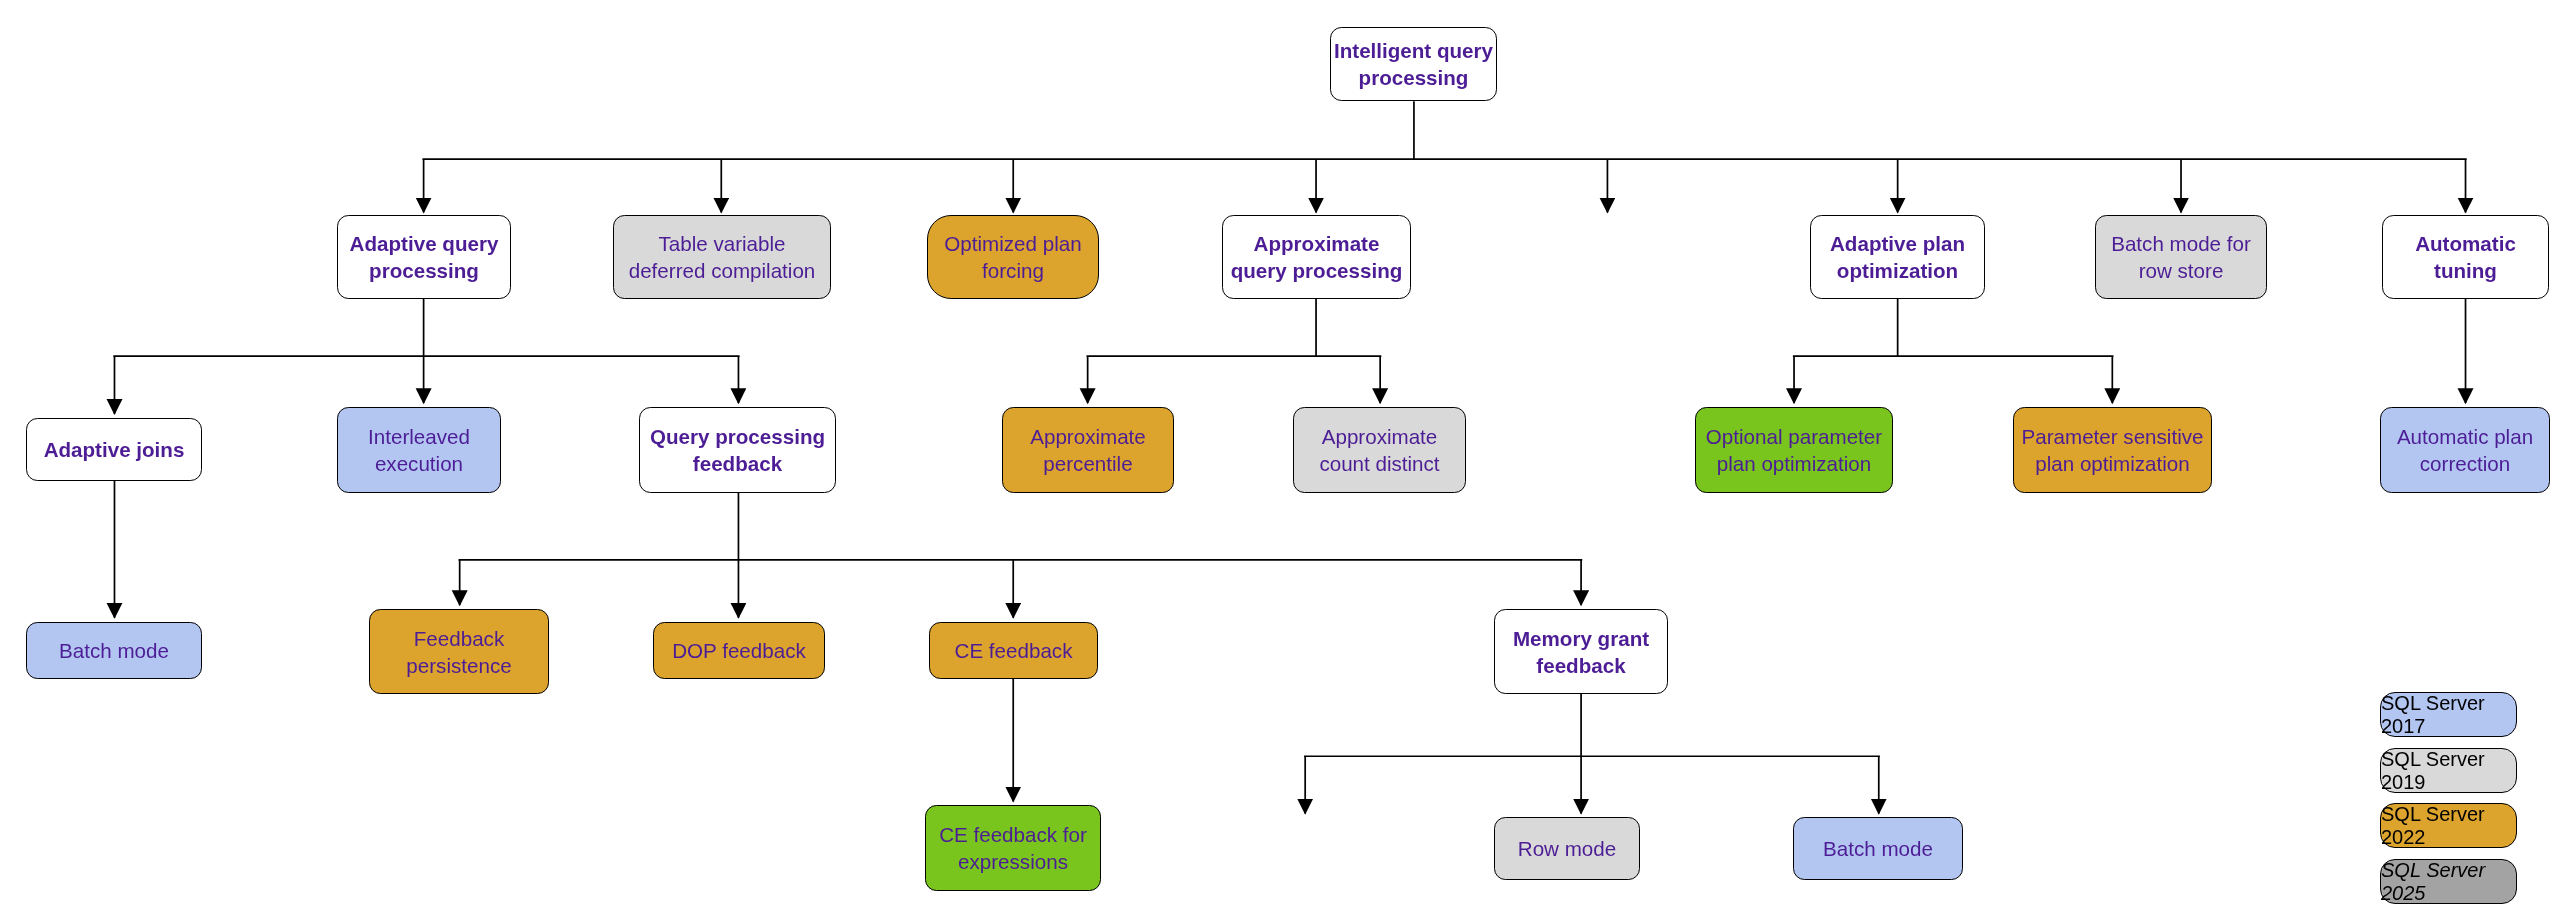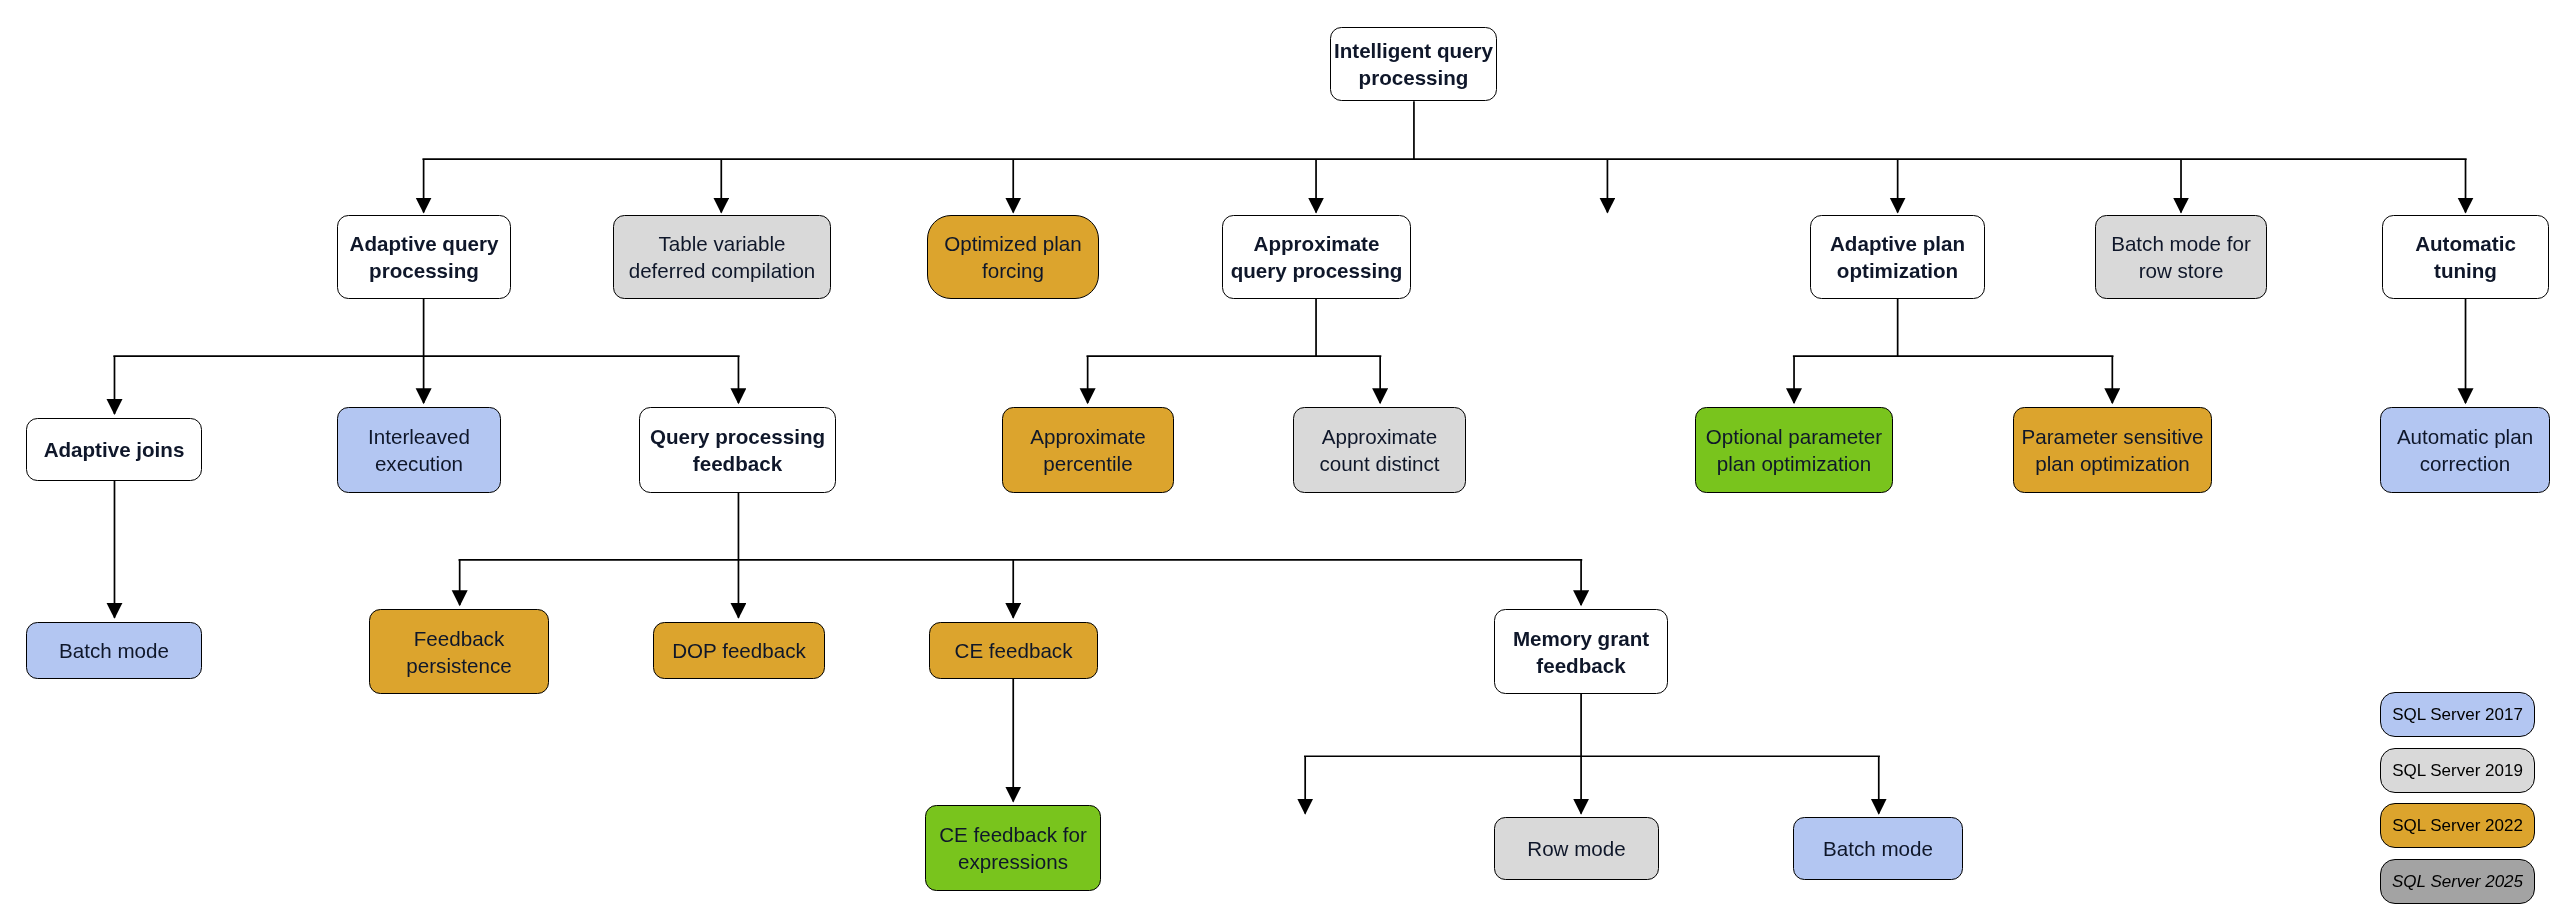--- a/index.html
+++ b/index.html
@@ -4,27 +4,27 @@
 <style>
   html,body{margin:0;padding:0;background:#ffffff;}
   body{width:2576px;height:916px;font-family:"Liberation Sans",sans-serif;}
   .canvas{position:relative;width:2576px;height:916px;overflow:hidden;background:#ffffff;}
   svg.edges{position:absolute;left:0;top:0;width:2576px;height:916px;}
   .node{
     position:absolute;box-sizing:border-box;
     display:flex;align-items:center;justify-content:center;
     text-align:center;white-space:pre-line;
     border:1.7px solid #000;border-radius:11.4px;
-    font-size:20.6px;line-height:27px;color:#0f172a;background:#ffffff;
+    font-size:20.6px;line-height:27px;color:#4c1d95;background:#ffffff;
   }
   .cat{font-weight:bold;}
   .legend-item{
-    position:absolute;box-sizing:border-box;left:2380px;width:155px;height:45px;
+    position:absolute;box-sizing:border-box;left:2380px;width:137px;height:45px;
     display:flex;align-items:center;justify-content:center;
-    border:1.7px solid #000;border-radius:15px;font-size:17px;color:#000;
+    border:1.7px solid #000;border-radius:15px;font-size:20px;color:#000;
   }
 </style>
 </head>
 <body>
 
 <div class="canvas">
 
   <svg class="edges" viewBox="0 0 4500 1600" xmlns="http://www.w3.org/2000/svg">
     <defs>
       <marker id="arw" markerUnits="userSpaceOnUse" markerWidth="40" markerHeight="40" refX="26" refY="14" orient="auto">
@@ -114,21 +114,21 @@
   <div class="node" style="left: 26px; top: 622px; width: 176px; height: 57px; background: rgb(179, 198, 242);">Batch mode</div>
   <div class="node" style="left: 369px; top: 609px; width: 180px; height: 85px; background: rgb(220, 164, 45);">Feedback
 persistence</div>
   <div class="node" style="left: 653px; top: 622px; width: 172px; height: 57px; background: rgb(220, 164, 45);">DOP feedback</div>
   <div class="node" style="left: 929px; top: 622px; width: 169px; height: 57px; background: rgb(220, 164, 45);">CE feedback</div>
   <div class="node cat" style="left: 1494px; top: 609px; width: 174px; height: 85px; background: rgb(255, 255, 255);">Memory grant
 feedback</div>
 
   <div class="node" style="left: 925px; top: 805px; width: 176px; height: 86px; background: rgb(121, 196, 29);">CE feedback for
 expressions</div>
-  <div class="node" style="left: 1494px; top: 817px; width: 165px; height: 63px; background: rgb(217, 217, 217);">Row mode</div>
+  <div class="node" style="left: 1494px; top: 817px; width: 146px; height: 63px; background: rgb(217, 217, 217);">Row mode</div>
   <div class="node" style="left: 1793px; top: 817px; width: 170px; height: 63px; background: rgb(179, 198, 242);">Batch mode</div>
 
   <div class="legend-item" style="top: 692px; background: rgb(179, 198, 242);">SQL Server 2017</div>
   <div class="legend-item" style="top: 748px; background: rgb(217, 217, 217);">SQL Server 2019</div>
   <div class="legend-item" style="top: 803px; background: rgb(220, 164, 45);">SQL Server 2022</div>
   <div class="legend-item" style="top: 859px; background: #a3a3a3; font-style: italic;">SQL Server 2025</div>
 
 </div>
 
 

